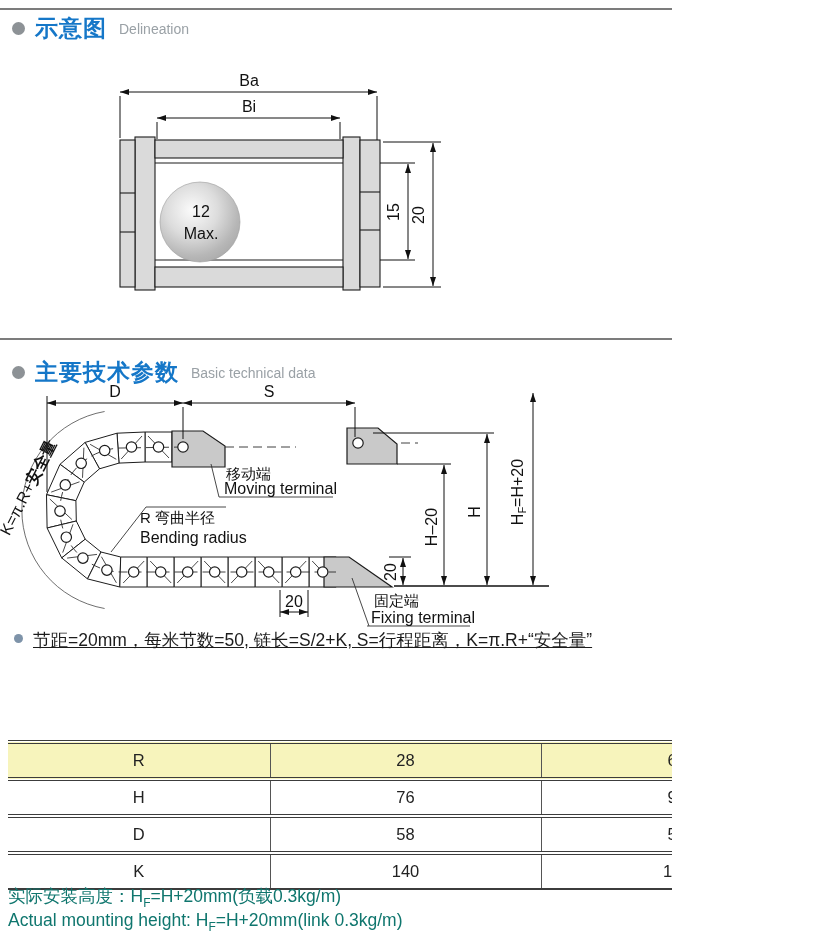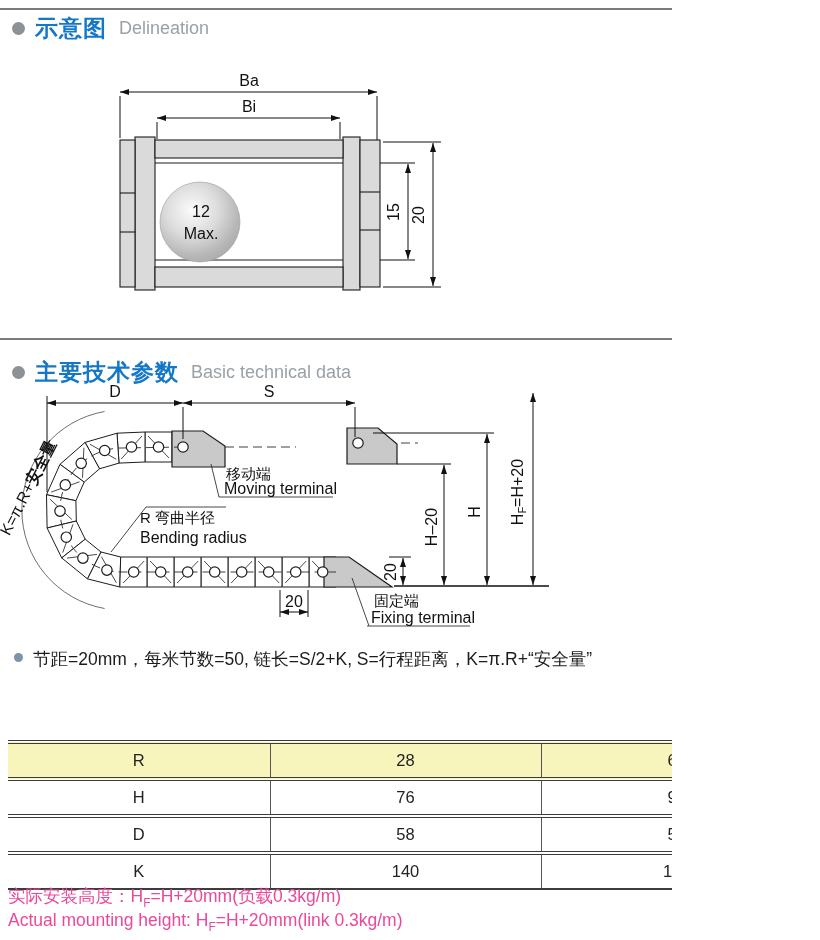--- a/index.html
+++ b/index.html
@@ -4,35 +4,35 @@
 <style>
   html,body { margin:0; padding:0; background:#fff; }
   #page {
     position:relative; width:672px; height:940px; background:#fff; overflow:hidden;
     font-family:"Liberation Sans", sans-serif; color:#111;
   }
   .rule { position:absolute; left:0; width:820px; height:2px; background:#7c7c7c; }
   .sec-header { position:absolute; left:12px; display:flex; align-items:center; }
   .bullet-lg { width:13px; height:13px; border-radius:50%; background:#8d9296; margin-right:10px; flex:0 0 auto; }
   .sec-zh { color:#1577c8; font-size:23px; font-weight:bold; letter-spacing:1px; }
-  .sec-en { color:#9aa1a6; font-size:18px; margin-left:12px; }
+  .sec-en { color:#9aa1a6; font-size:14px; margin-left:12px; }
   .note { position:absolute; left:12px; display:flex; align-items:flex-start; font-size:17.5px; color:#1c1c1c; }
   .bullet-sm { width:9px; height:9px; border-radius:50%; background:#7e93a9; margin:6px 10px 0 2px; flex:0 0 auto; }
   svg { position:absolute; left:0; }
   svg text { font-family:"Liberation Sans", sans-serif; fill:#111; font-size:16px; }
   svg text.zh { font-size:15px; }
   .spec-table { position:absolute; left:8px; top:740px; width:804px; border-collapse:collapse; table-layout:fixed; }
   .spec-table td {
     height:33px; text-align:center; font-size:16.5px; color:#222;
     border-bottom:4px double #3c3c3c; padding:0;
   }
   .spec-table td + td { border-left:1.5px solid #555; }
   .spec-table tr.head td { border-top:4px double #3c3c3c; background:#f7f4bc; }
   .spec-table tr.last td { border-bottom:2px solid #3c3c3c; }
-  .footer-line { position:absolute; left:8px; font-size:17.5px; color:#ec4899; }
+  .footer-line { position:absolute; left:8px; font-size:17.5px; color:#0f766e; }
   .footer-line sub { font-size:12px; }
 </style>
 </head>
 <body>
 
 <div id="page">
 
   <div class="rule" style="top:8px;"></div>
 
   <div class="sec-header" style="top:13px;">
@@ -217,21 +217,21 @@
     <text class="zh" x="374" y="226">固定端</text>
     <text x="371" y="243" font-size="15">Fixing terminal</text>
 
     <text x="437" y="147" text-anchor="middle" transform="rotate(-90 437 147)" font-size="16">H–20</text>
     <text x="480" y="132" text-anchor="middle" transform="rotate(-90 480 132)" font-size="16">H</text>
     <text x="523" y="112" text-anchor="middle" transform="rotate(-90 523 112)" font-size="16"><tspan>H</tspan><tspan font-size="11" dy="3">F</tspan><tspan dy="-3">=H+20</tspan></text>
     <text x="396" y="192" text-anchor="middle" transform="rotate(-90 396 192)" font-size="15">20</text>
     <text x="294" y="227" text-anchor="middle" font-size="15">20</text>
   </svg>
 
-  <div class="note" style="top:647px;">
+  <div class="note" style="top:628px;text-decoration:underline;">
     <span class="bullet-sm"></span>
     <span>节距=20mm，每米节数=50, 链长=S/2+K, S=行程距离，K=π.R+“安全量”</span>
   </div>
 
   <table class="spec-table">
     <colgroup>
         <col style="width:262px">
         <col style="width:271px">
         <col style="width:271px">
       </colgroup>

